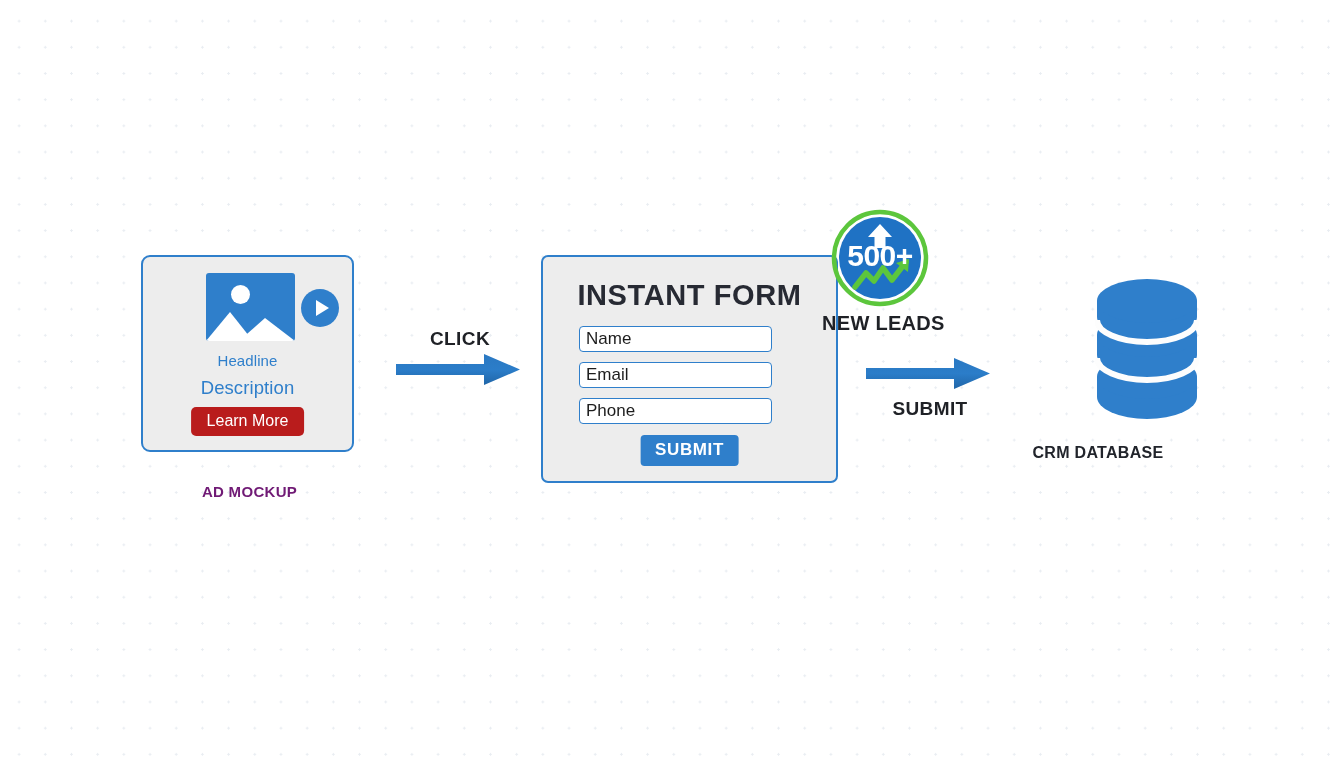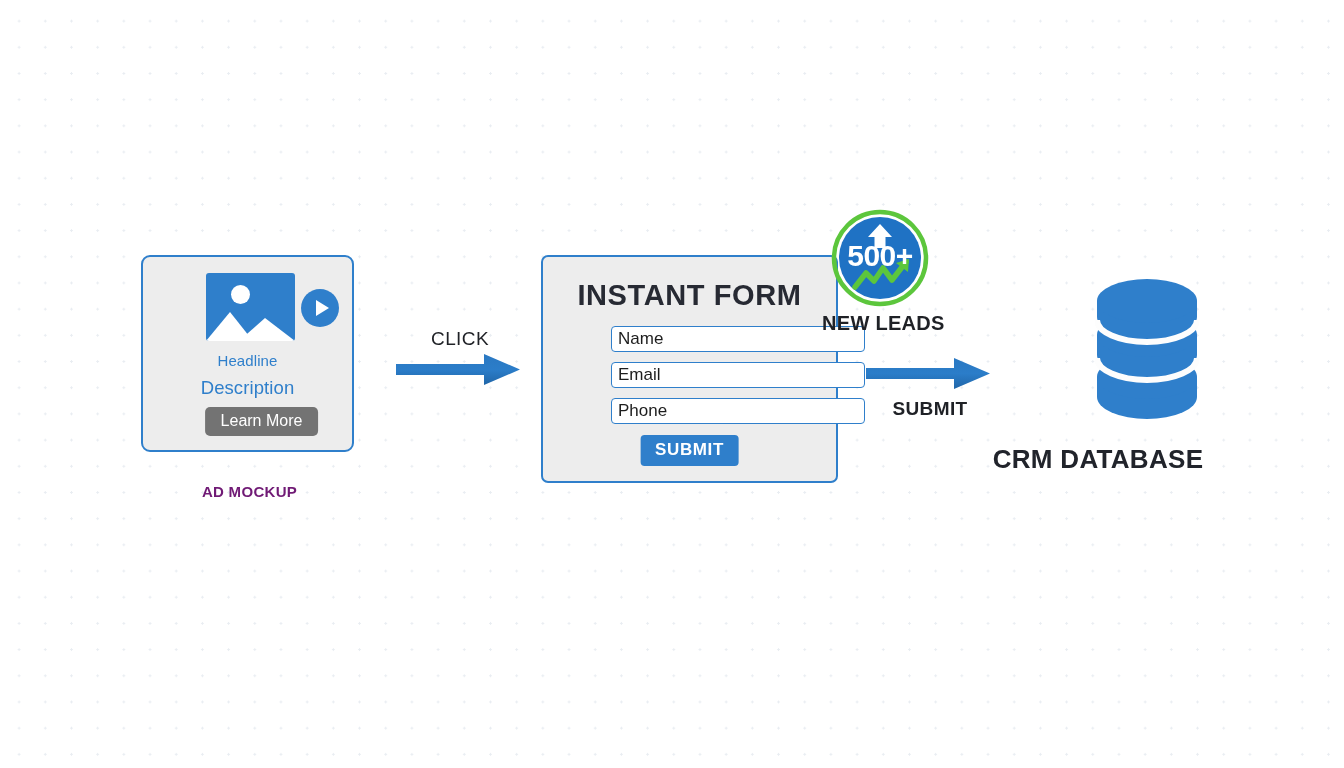--- a/index.html
+++ b/index.html
@@ -109,29 +109,28 @@
     color: #2f7fcb;
     font-size: 18.5px;
     line-height: 23px;
     letter-spacing: 0.1px;
   }
   #learn-more-button {
     position: absolute;
     left: 50%;
     transform: translateX(-50%);
     top: 150px;
-    background: #737373;
+    background: #b91c1c;
     color: #ffffff;
     font-size: 16px;
     padding: 5px 16px 6px 16px;
     border-radius: 5px;
     border: none;
     font-family: "Liberation Sans", sans-serif;
     white-space: nowrap;
-    margin-left: 14px;
   }
   #ad-mockup-label {
     position: absolute;
     top: 228px;
     left: -8px;
     width: 233px;
     text-align: center;
     font-size: 15px;
     font-weight: bold;
     color: #701a75;
@@ -141,21 +140,21 @@
   
   #click-step {
     position: absolute;
     left: 396px;
     top: 328px;
     width: 128px;
   }
   #click-label {
     text-align: center;
     font-size: 19px;
-    font-weight: normal;
+    font-weight: bold;
     color: #1f2126;
     letter-spacing: 0.4px;
     margin-bottom: 4px;
   }
   .arrow-svg { display: block; }
 
   
   #instant-form-group {
     position: absolute;
     left: 541px;
@@ -176,32 +175,31 @@
     left: 0; right: 0;
     text-align: center;
     font-size: 29px;
     font-weight: bold;
     color: #272a33;
     letter-spacing: 0.6px;
   }
   .form-field {
     position: absolute;
     left: 36px;
-    width: 254px;
+    width: 193px;
     height: 26px;
     box-sizing: border-box;
     background: #ffffff;
     border: 1.8px solid #2f7fcb;
     border-radius: 4px;
     color: #1d1d1d;
     font-size: 17px;
     font-family: "Liberation Sans", sans-serif;
     padding: 0 6px;
     outline: none;
-    margin-left: 32px;
   }
   #field-name  { top: 69px; }
   #field-email { top: 105px; }
   #field-phone { top: 141px; }
   #form-submit-button {
     position: absolute;
     left: 50%;
     transform: translateX(-50%);
     top: 178px;
     background: #2f7fcb;
@@ -276,21 +274,21 @@
     width: 104px;
     height: 145px;
     margin: 0 auto;
     display: block;
   }
   #crm-label {
     margin-top: 22px;
     width: 300px;
     margin-left: -98px;
     text-align: center;
-    font-size: 26px;
+    font-size: 16px;
     font-weight: bold;
     color: #21242b;
     letter-spacing: 0.3px;
   }
 </style>
 </head>
 <body>
 
 <div class="stage">
 

